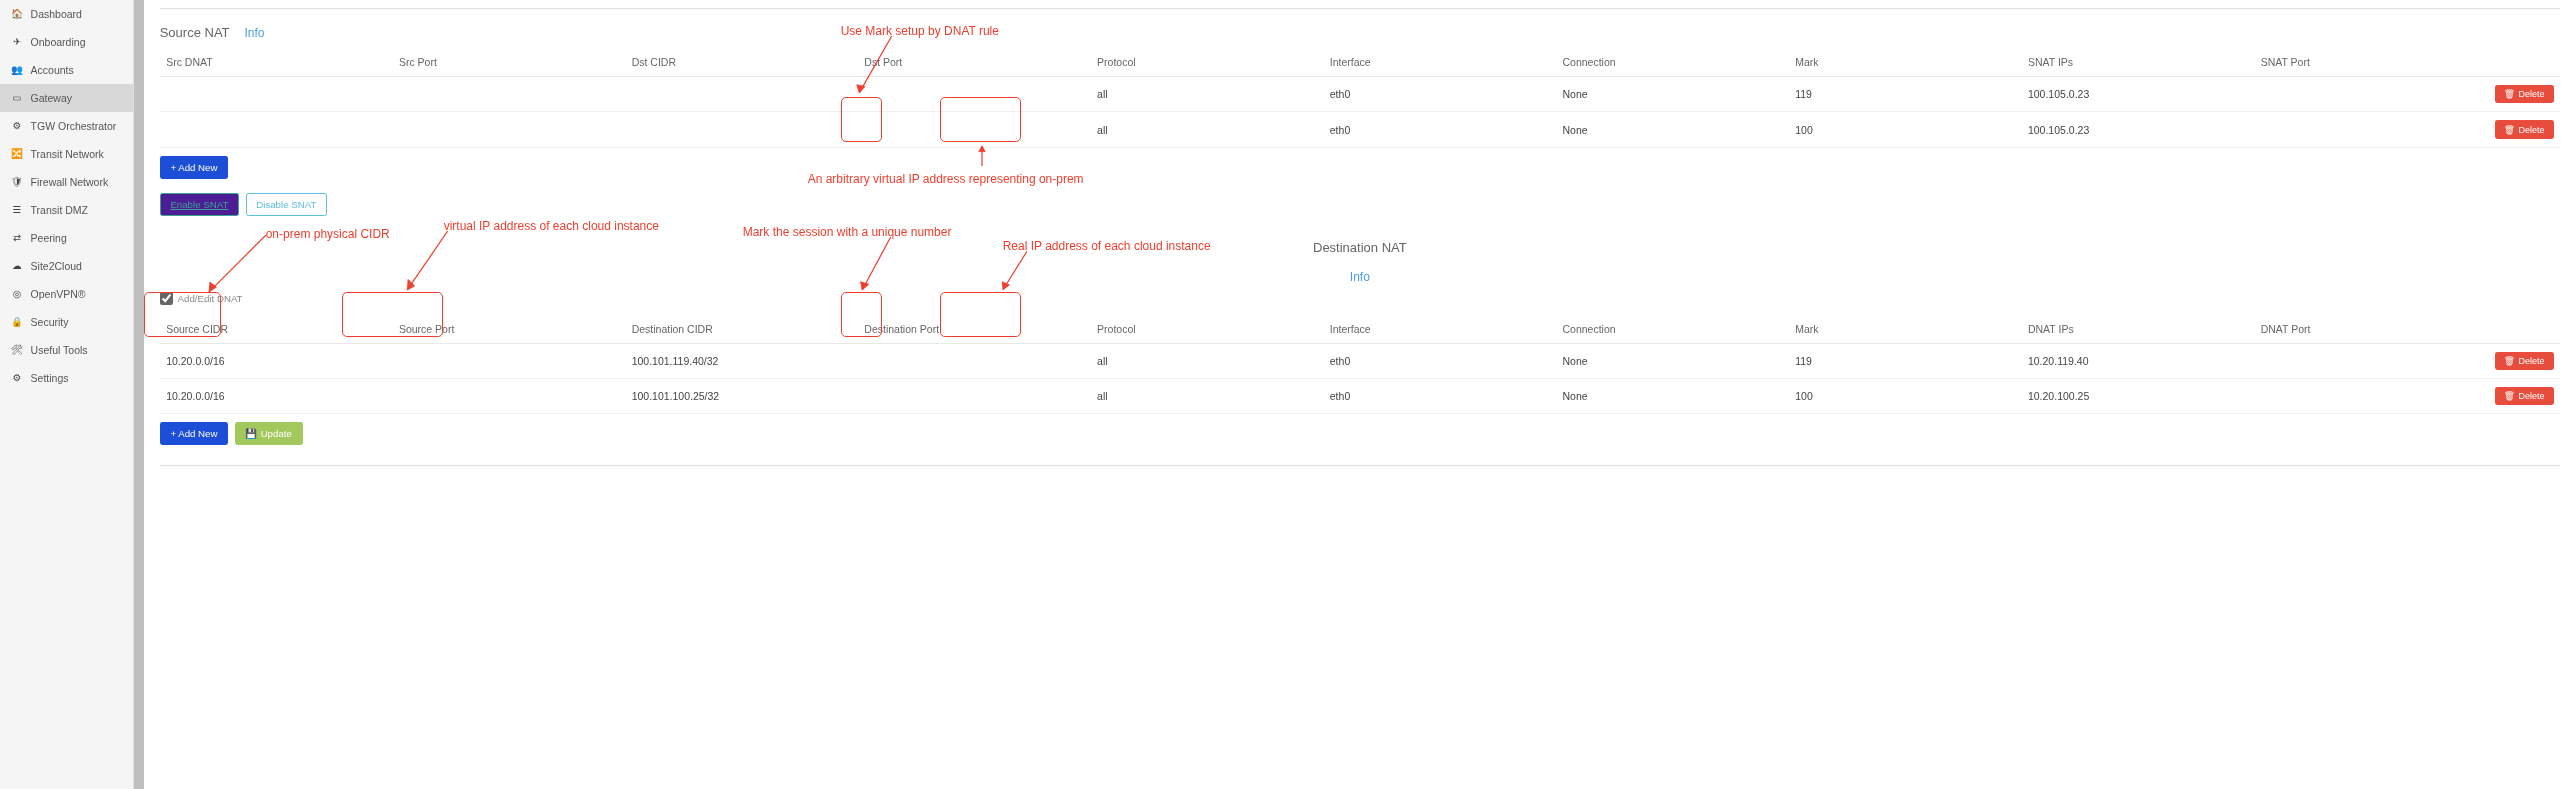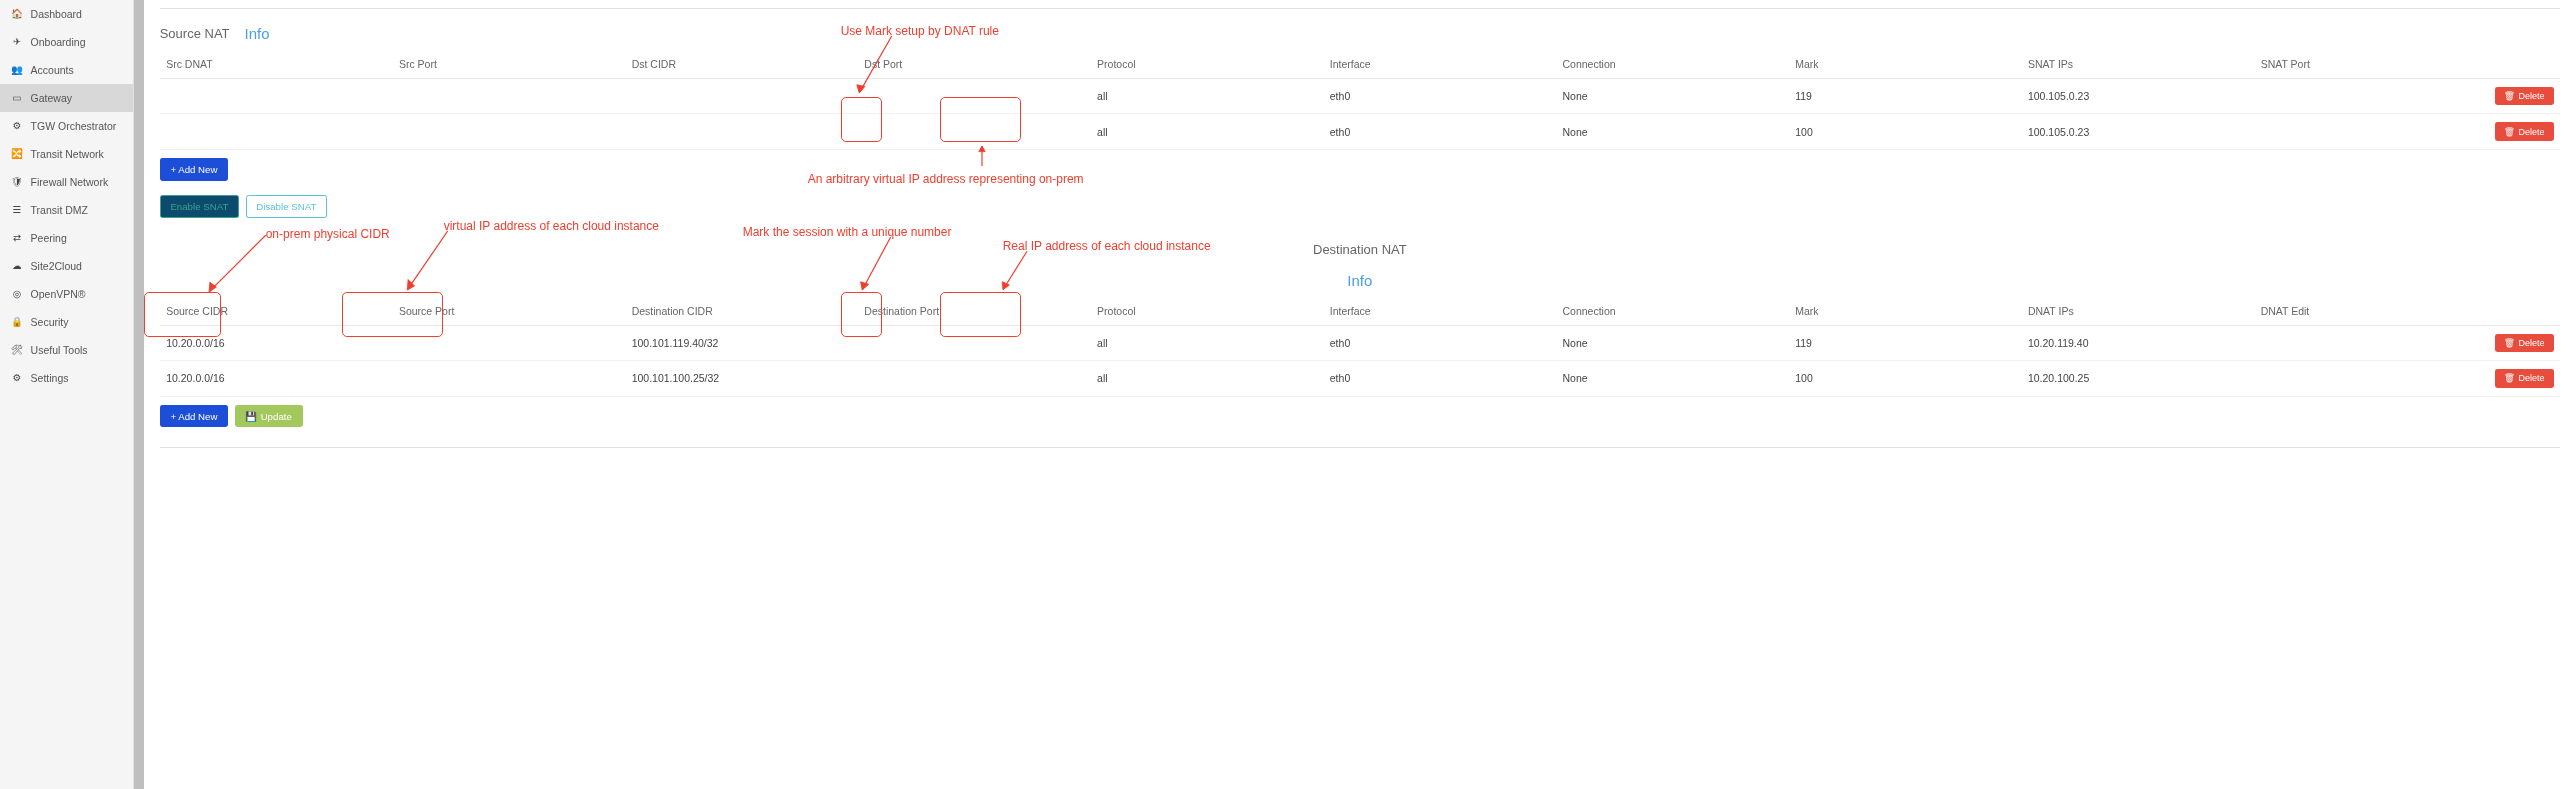--- a/index.html
+++ b/index.html
@@ -6,32 +6,32 @@
   body { font-family: -apple-system, "Helvetica Neue", Arial, sans-serif; font-size: 10.5px; color: #333; background: #fff; }
   .layout { display: flex; min-height: 789px; }
   .sidebar { width: 134px; background: #f5f5f5; flex-shrink: 0; border-right: 0.8px solid #e0e0e0; }
   .side-item { display: flex; align-items: center; padding: 8px 11.3px; gap: 8px; cursor: pointer; color: #555; font-size: 10.5px; }
   .side-item.active { background: #d8d8d8; }
   .side-icon { width: 11.3px; height: 11.3px; display: inline-flex; align-items: center; justify-content: center; font-size: 9.7px; color: #444; }
   .vbar { width: 9.7px; background: #bfbfbf; flex-shrink: 0; }
   .main { flex: 1; padding: 0 16px 24px 16px; position: relative; }
   .hr { border: none; border-top: 0.8px solid #e0e0e0; margin: 8px 0 14.6px 0; }
   .section-title { font-size: 13px; font-weight: 400; color: #666; margin-top: 16px; margin-bottom: 8px; display: flex; align-items: center; gap: 15px; }
-  .info-link { color: #4aa0e6; font-size: 15px; text-decoration: none; }
+  .info-link { color: #4aa0e6; font-size: 12px; text-decoration: none; }
   .radios { display: flex; gap: 14.6px; align-items: center; margin-bottom: 13px; }
   .radio { display: flex; align-items: center; gap: 4.9px; color: #bbb; font-size: 10.5px; }
   .radio input { accent-color: #888; }
   .radio.on { color: #888; }
   .table { width: 100%; border-collapse: collapse; table-layout: fixed; }
   .table th { text-align: left; font-weight: 400; color: #666; font-size: 10.5px; padding: 8px 6.5px; border-bottom: 0.8px solid #e8e8e8; }
   .table td { padding: 8px 6.5px; border-bottom: 0.8px solid #f0f0f0; font-size: 10.5px; color: #444; }
   .btn { display: inline-flex; align-items: center; gap: 3.2px; padding: 4.9px 9.7px; border-radius: 2.4px; font-size: 9.7px; cursor: pointer; border: 0.8px solid transparent; }
   .btn-teal { background: #1d4ed8; color: #fff; }
   .btn-lime { background: #a3c95d; color: #fff; }
-  .btn-outline { background: #0c4a6e; color: #3aa28e; border: 0.8px solid #3aa28e; }
+  .btn-outline { background: #4c1d95; color: #3aa28e; border: 0.8px solid #3aa28e; text-decoration: underline; }
   .btn-outline2 { background: #fff; color: #5bc0de; border: 0.8px solid #5bc0de; }
   .btn-red { background: #e74c3c; color: #fff; padding: 3.2px 8px; font-size: 9px; }
   .btn-row { margin-top: 8px; display: flex; gap: 6.5px; }
   .cb-row { display: flex; align-items: center; gap: 4.9px; margin-bottom: 9.7px; font-size: 9.7px; color: #888; }
   .cb-row input { accent-color: #666; }
   
   .annotations { position: absolute; inset: 0; pointer-events: none; }
   .ann-text { position: absolute; color: #ef3e2d; font-size: 12px; white-space: nowrap; }
   .ann-box { position: absolute; border: 1.6px solid #ef3e2d; border-radius: 4.9px; }
   .ann-arrow { position: absolute; stroke: #ef3e2d; fill: #ef3e2d; }
@@ -168,34 +168,38 @@
     </div>
     <div class="btn-row" style="margin-top:14.6px;">
       <button class="btn btn-outline">Enable SNAT</button>
       <button class="btn btn-outline2">Disable SNAT</button>
     </div>
 
     <div class="section-title" style="margin-top:24px;flex-direction:column;">
       <span>Destination NAT</span>
       <a class="info-link">Info</a>
     </div>
+    <div class="cb-row">
+      <input type="checkbox" checked="" style="">
+      <span>Add/Edit DNAT</span>
+    </div>
 
     <table class="table">
       <thead>
         <tr>
           <th>Source CIDR</th>
           <th>Source Port</th>
           <th>Destination CIDR</th>
           <th>Destination Port</th>
           <th>Protocol</th>
           <th>Interface</th>
           <th>Connection</th>
           <th>Mark</th>
           <th>DNAT IPs</th>
-          <th>DNAT Edit</th>
+          <th>DNAT Port</th>
           <th class="col-action"></th>
         </tr>
       </thead>
       <tbody>
         <tr>
           <td>10.20.0.0/16</td>
           <td></td>
           <td>100.101.119.40/32</td>
           <td></td>
           <td>all</td>

